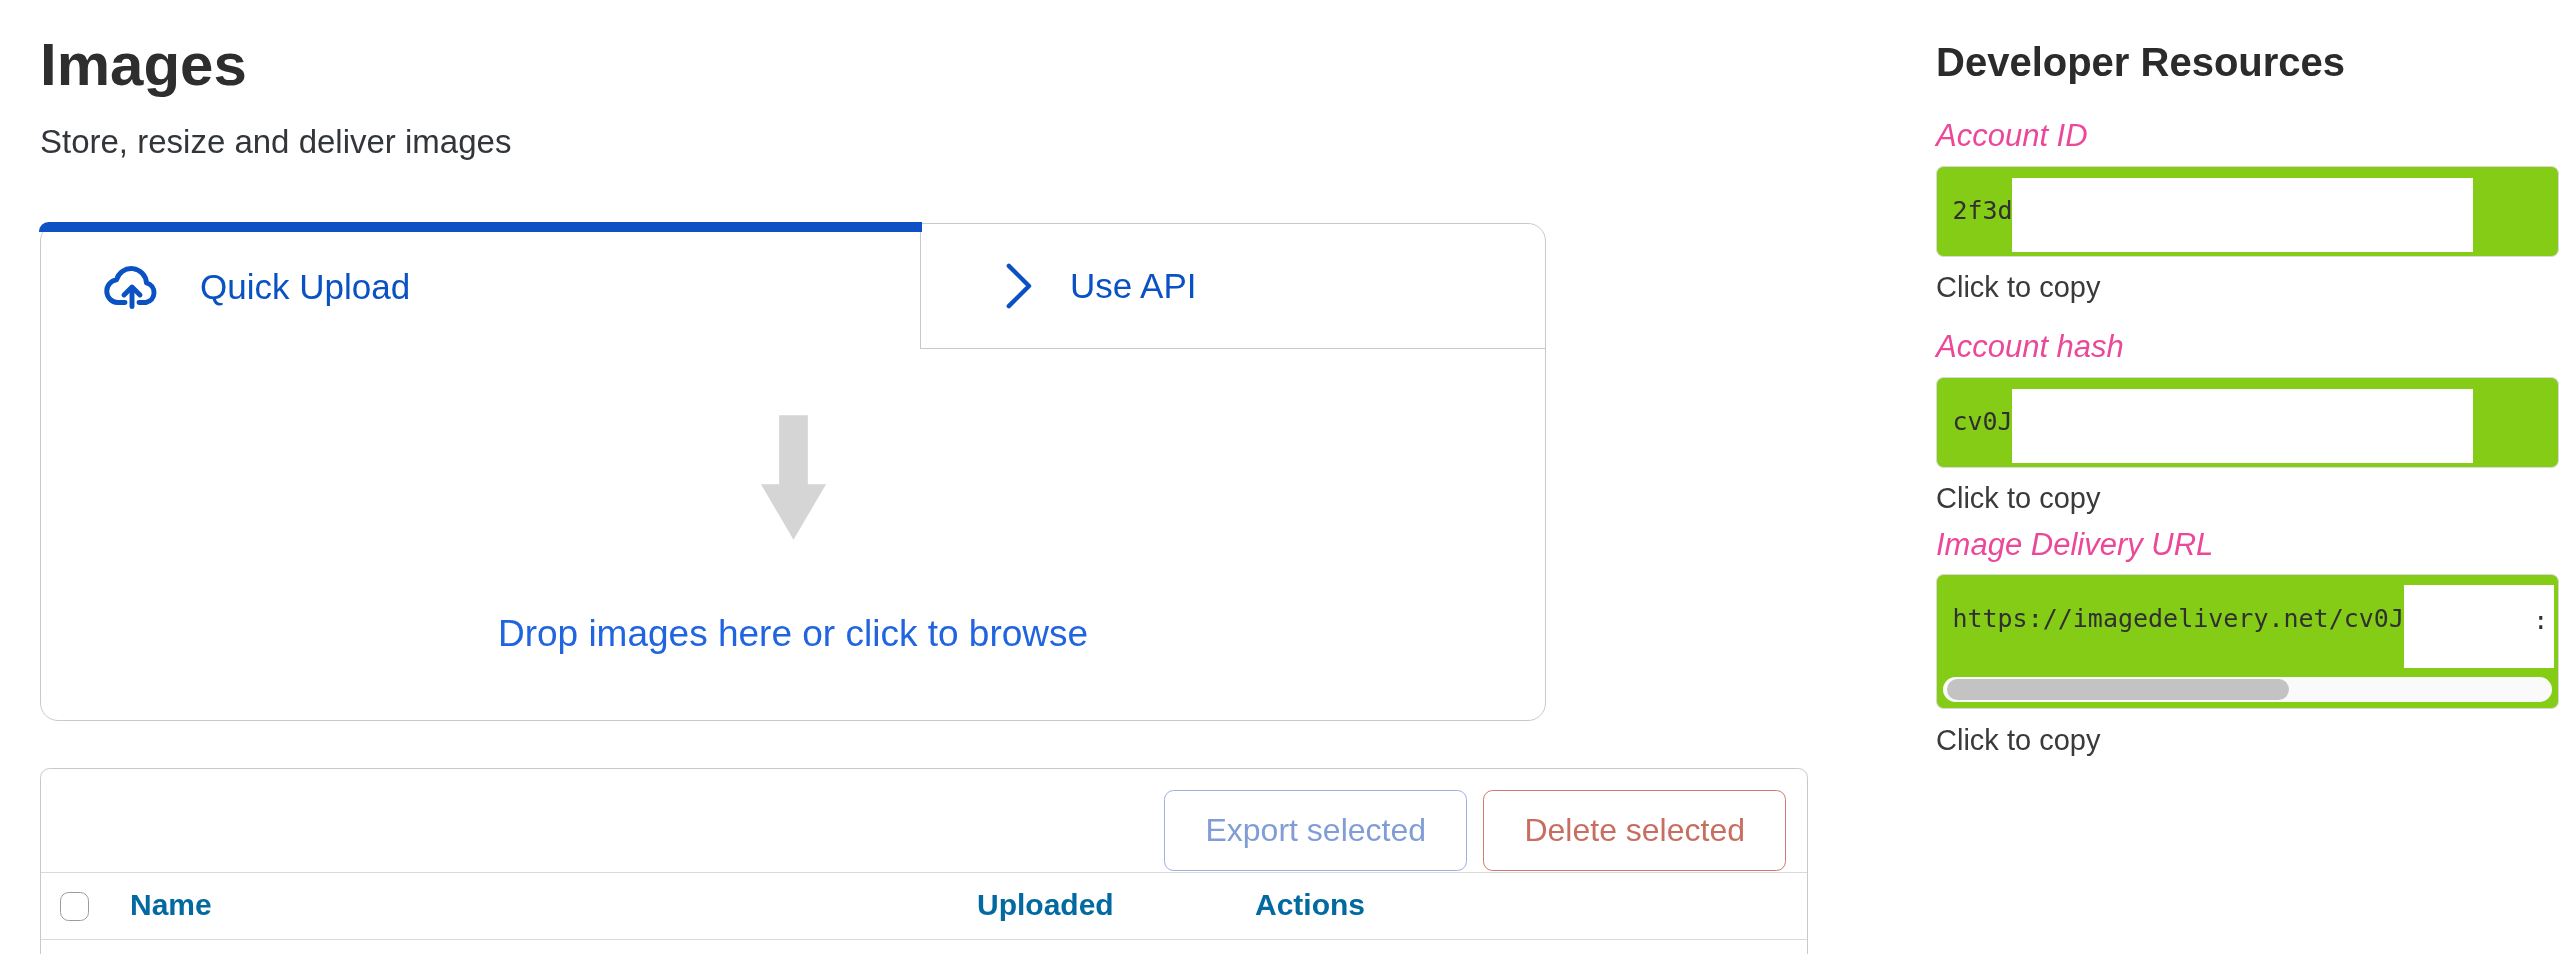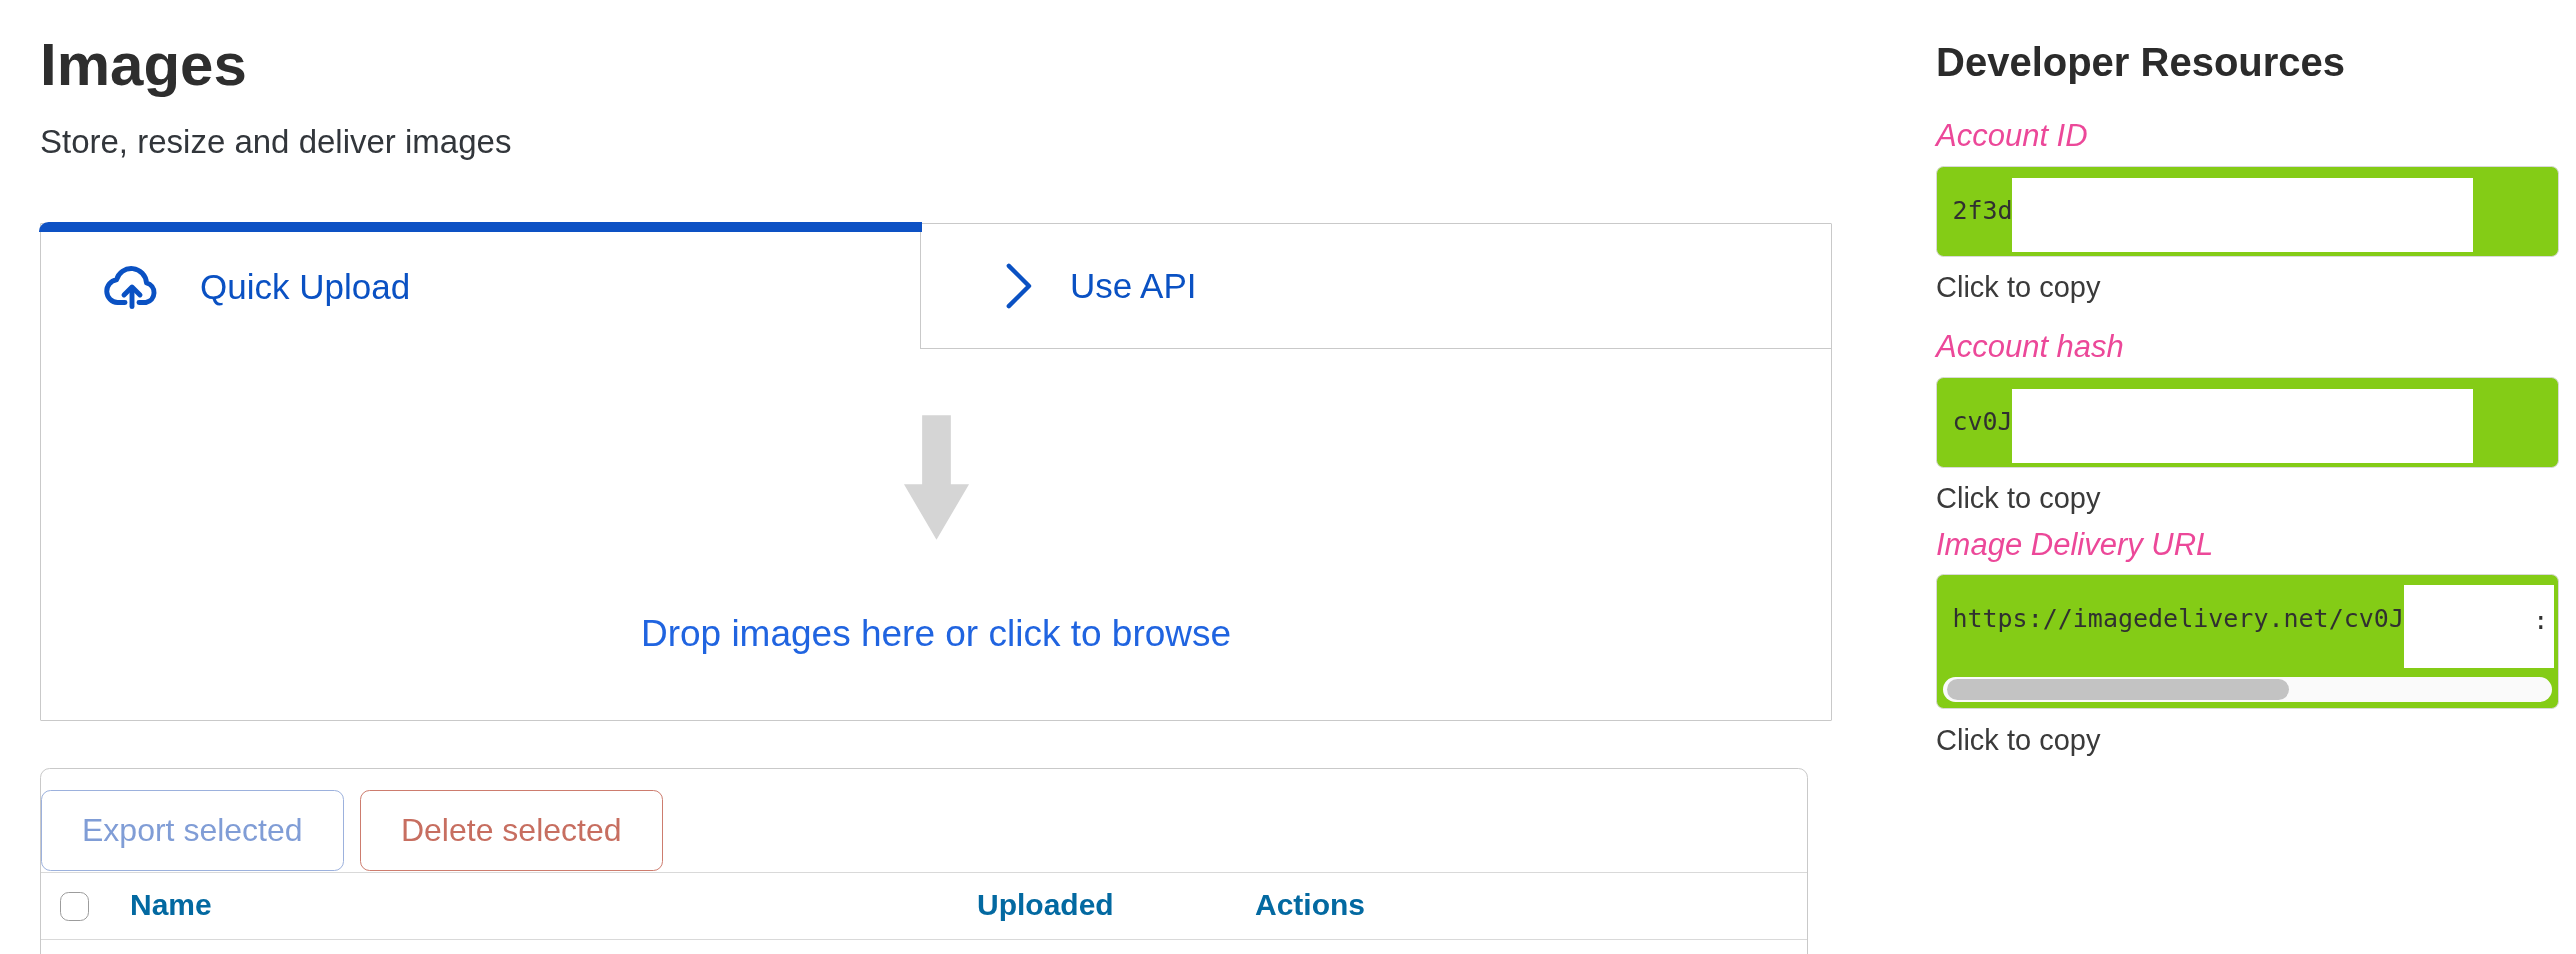--- a/index.html
+++ b/index.html
@@ -6,41 +6,41 @@
   html,body { width:2576px; height:954px; background:#ffffff; overflow:hidden;
               font-family:"Liberation Sans","DejaVu Sans",sans-serif; color:#2f2f2f; }
 
   .main-col { position:absolute; left:40px; top:0; width:1768px; }
   .side-col { position:absolute; left:1936px; top:0; width:635px; }
 
   .page-title { margin-top:40px; font-size:60px; font-weight:700; color:#2e2e2e; line-height:50px; }
   .page-subtitle { margin-top:33px; font-size:33px; color:#32363b; line-height:37px; }
 
   
-  .upload-panel { position:relative; margin-top:63px; width:1792px; height:498px;
-                  border:1.9px solid #c9c9c9; border-radius:1px; background:#fff; }
+  .upload-panel { position:relative; margin-top:63px; width:1506px; height:498px;
+                  border:1.9px solid #c9c9c9; border-radius:18px; background:#fff; }
   .accent-bar { position:absolute; top:-1.9px; left:-1.9px; width:883px; height:9.6px;
                 background:#0d51c4; border-radius:9.6px 0 0 0; }
   .tab-row { display:flex; height:125px; }
   .tab { display:flex; align-items:center; cursor:pointer; }
   .tab-active { width:879px; padding-left:60px; gap:37px; }
   .tab-inactive { flex:1; padding-left:75px; gap:30px;
                   border-left:1.9px solid #c9c9c9; border-bottom:1.9px solid #c9c9c9;
                   border-radius:0 9.6px 0 0; }
   .tab-label { font-size:35px; color:#0a51c3; }
   .tab-icon svg { display:block; }
 
   .drop-zone { height:371px; display:flex; align-items:center; justify-content:center;
                gap:67px; cursor:pointer;flex-direction:column; }
   .drop-label { font-size:37px; color:#2064e0; }
 
   
   .table-panel { position:relative; margin-top:47px; width:1768px; height:231px;
                  border:1.9px solid #c9c9c9; border-radius:9.6px; background:#fff; }
-  .toolbar { height:104px; display:flex; align-items:flex-start;
+  .toolbar { height:104px; display:flex; justify-content:flex-end; align-items:flex-start;
              gap:16.4px; padding:21px 21px 0 0; border-bottom:1.9px solid #d9d9d9; }
   .btn { height:81px; padding:0 40px; font-size:32px; background:#fff;
          border-radius:9.6px; cursor:pointer;
          font-family:"Liberation Sans","DejaVu Sans",sans-serif; }
   .btn-export { color:#809dd6; border:1.9px solid #9cb1dd; }
   .btn-delete { color:#c76e60; border:1.9px solid #cd7c6e; }
   .table-header { position:relative; height:67px; border-bottom:1.9px solid #d9d9d9; }
   .checkbox { position:absolute; left:19px; top:19px; width:29px; height:29px;
               border:1.9px solid #9c9c9c; border-radius:8.7px; background:#fff; cursor:pointer; }
   .col-label { position:absolute; top:15.4px; font-size:30px; font-weight:600; color:#0369a1;text-align:right; }

